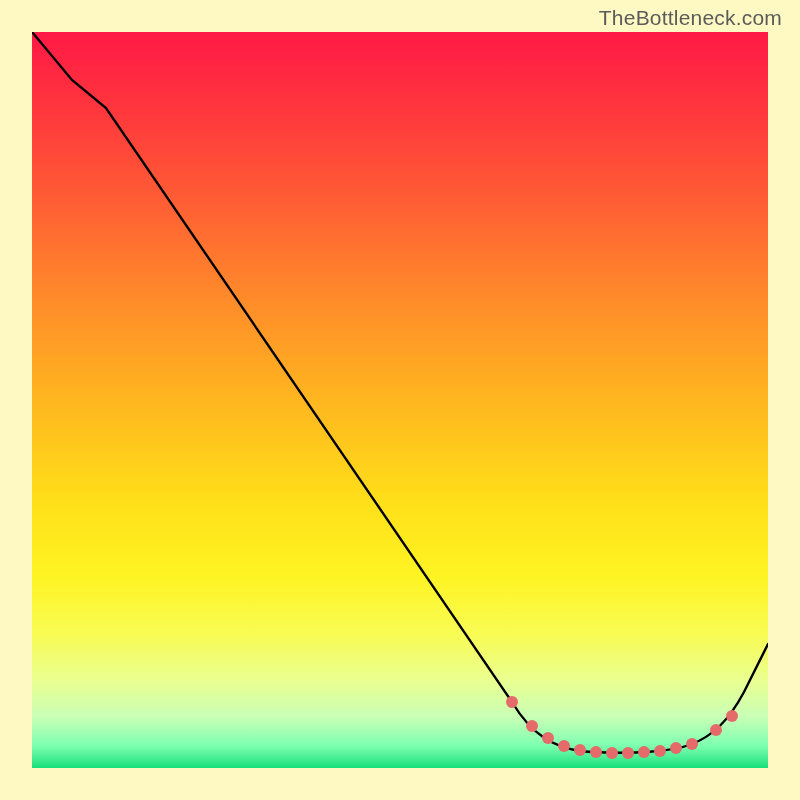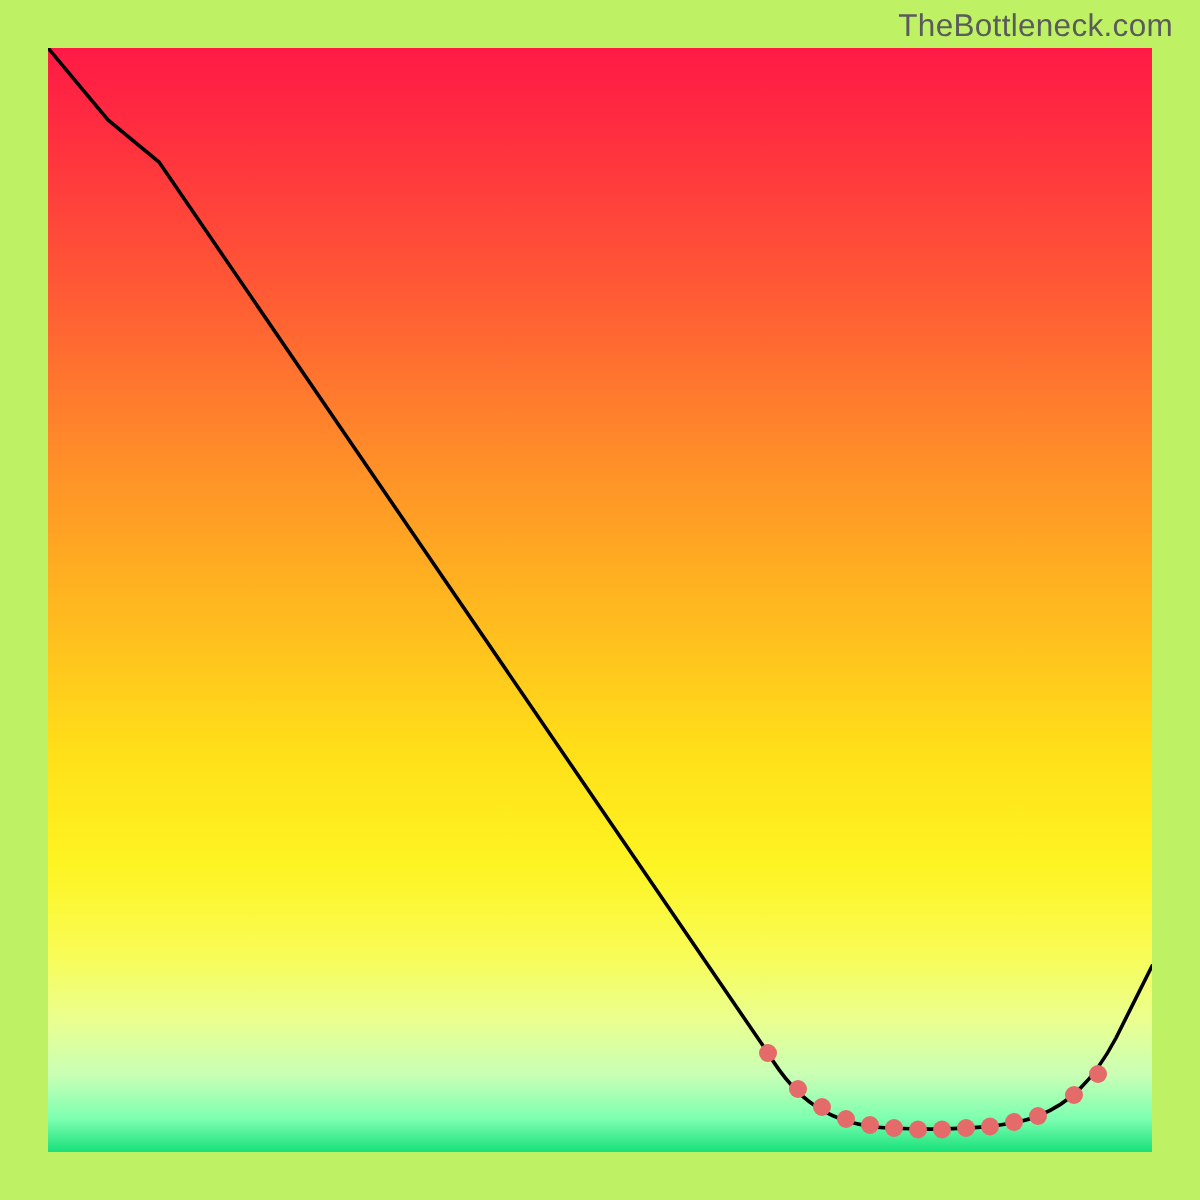--- a/index.html
+++ b/index.html
@@ -8,21 +8,21 @@
     width: 800px;
     height: 800px;
     background: #000;
     overflow: hidden;
     font-family: Arial, Helvetica, sans-serif;
   }
   .stage {
     position: relative;
     width: 800px;
     height: 800px;
-    background: #bef264;
+    background: #fef9c3;
   }
   .plot {
     position: absolute;
     left: 32px;
     top: 32px;
     width: 736px;
     height: 736px;
     overflow: hidden;
   }
   .gradient {

